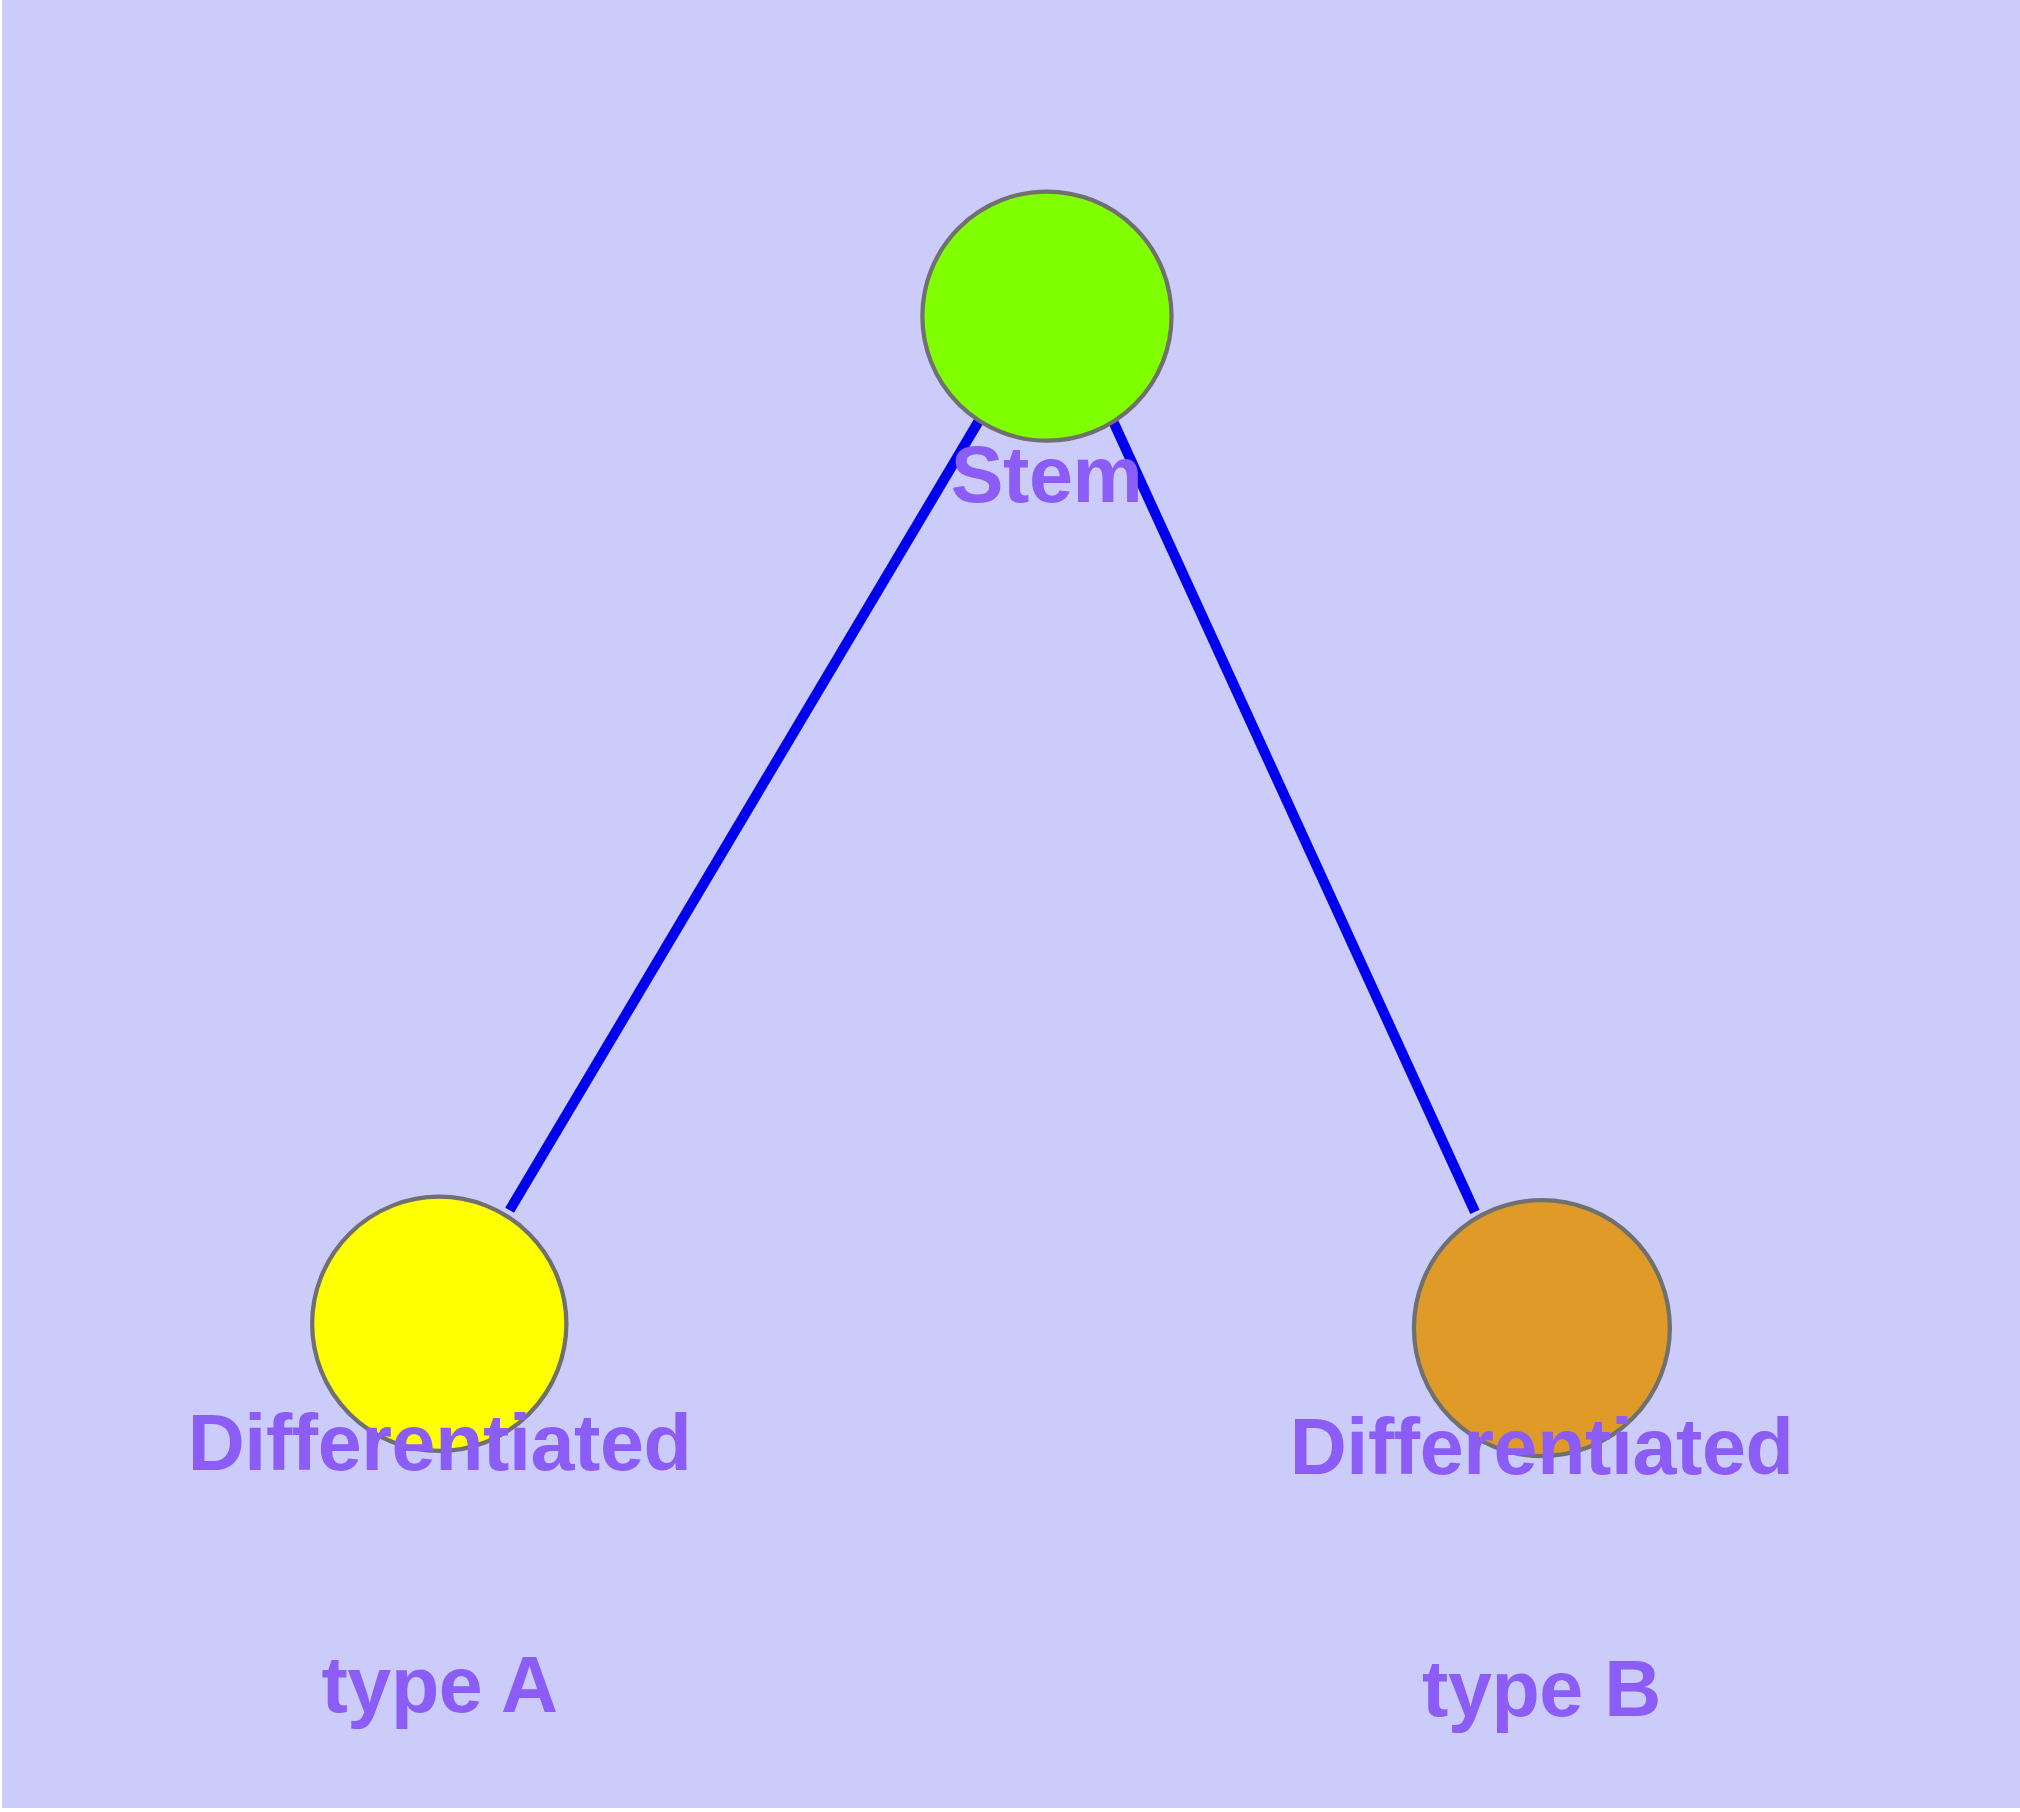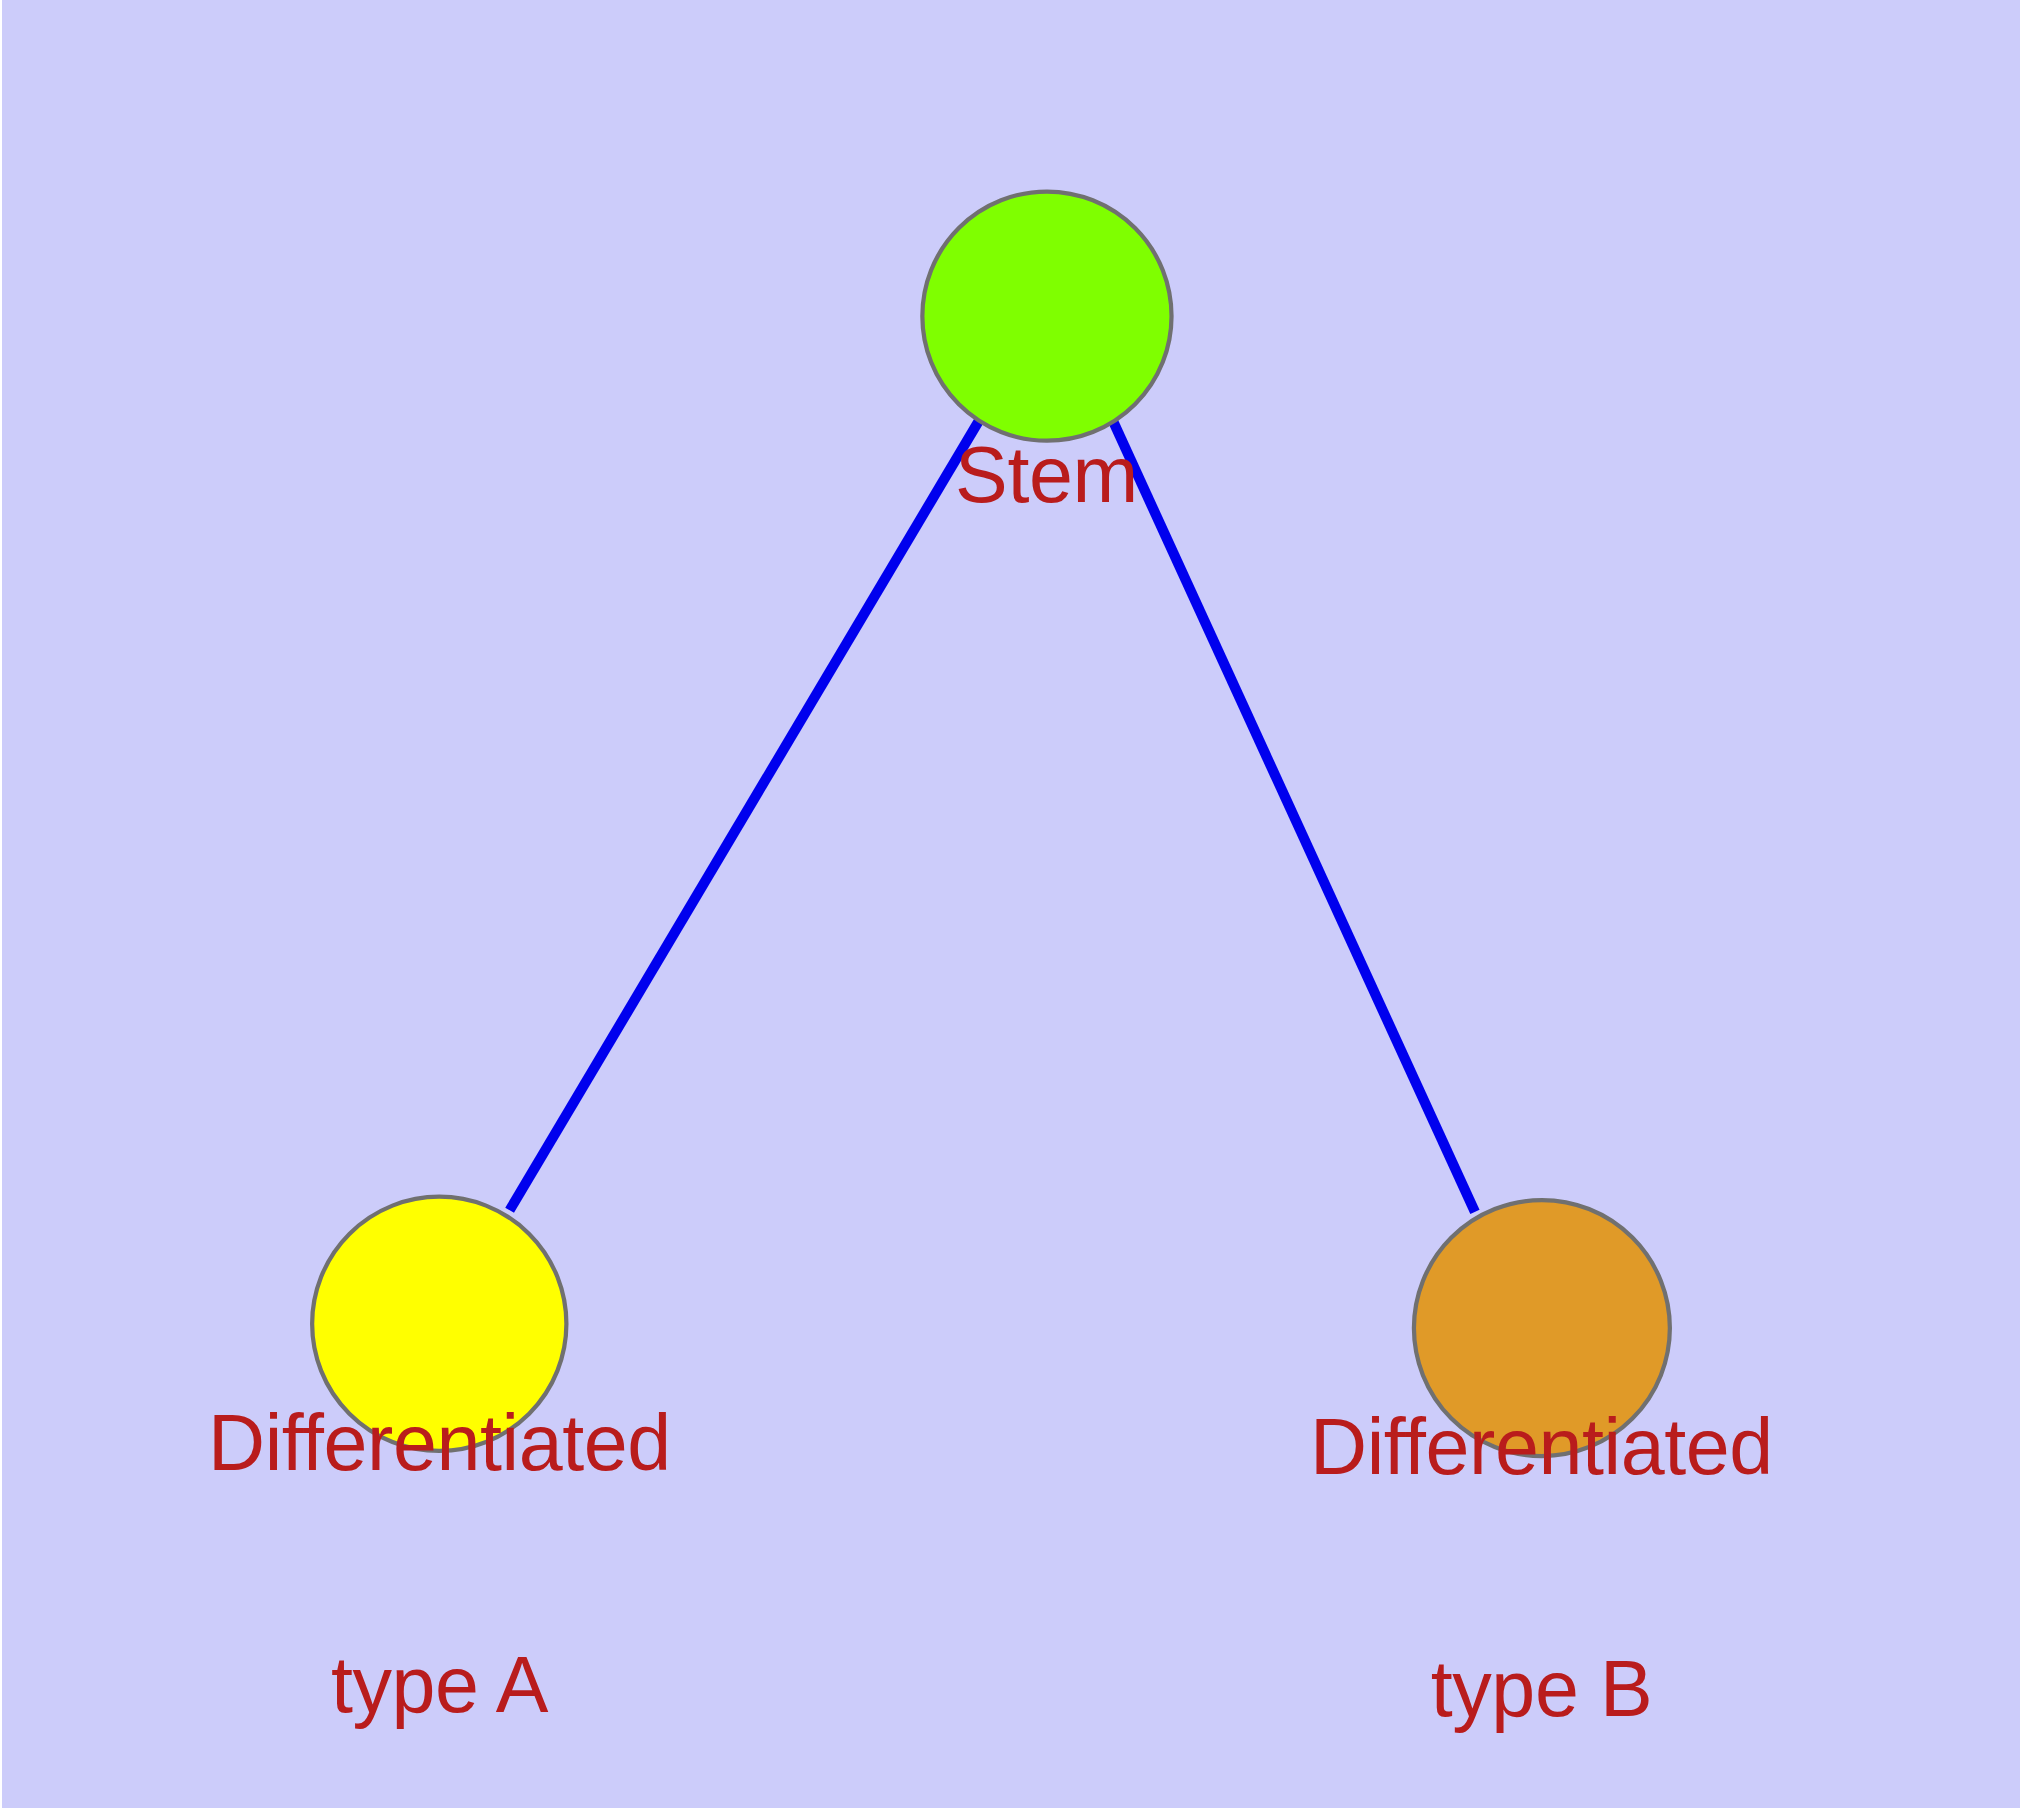--- a/index.html
+++ b/index.html
@@ -27,22 +27,22 @@
   #graph-svg {
     position: absolute;
     left: 0;
     top: 0;
     width: 2021px;
     height: 1812px;
   }
   .node-label {
     position: absolute;
     text-align: center;
-    color: #b91c1c;
-    font-weight: normal;
+    color: #8b5cf6;
+    font-weight: bold;
     font-family: "Liberation Sans", sans-serif;
     white-space: pre;
     line-height: 1.02;
     pointer-events: none;
     letter-spacing: -0.4px;
   }
   .label-stem {
     font-size: 79px;
   }
   .label-leaf {

